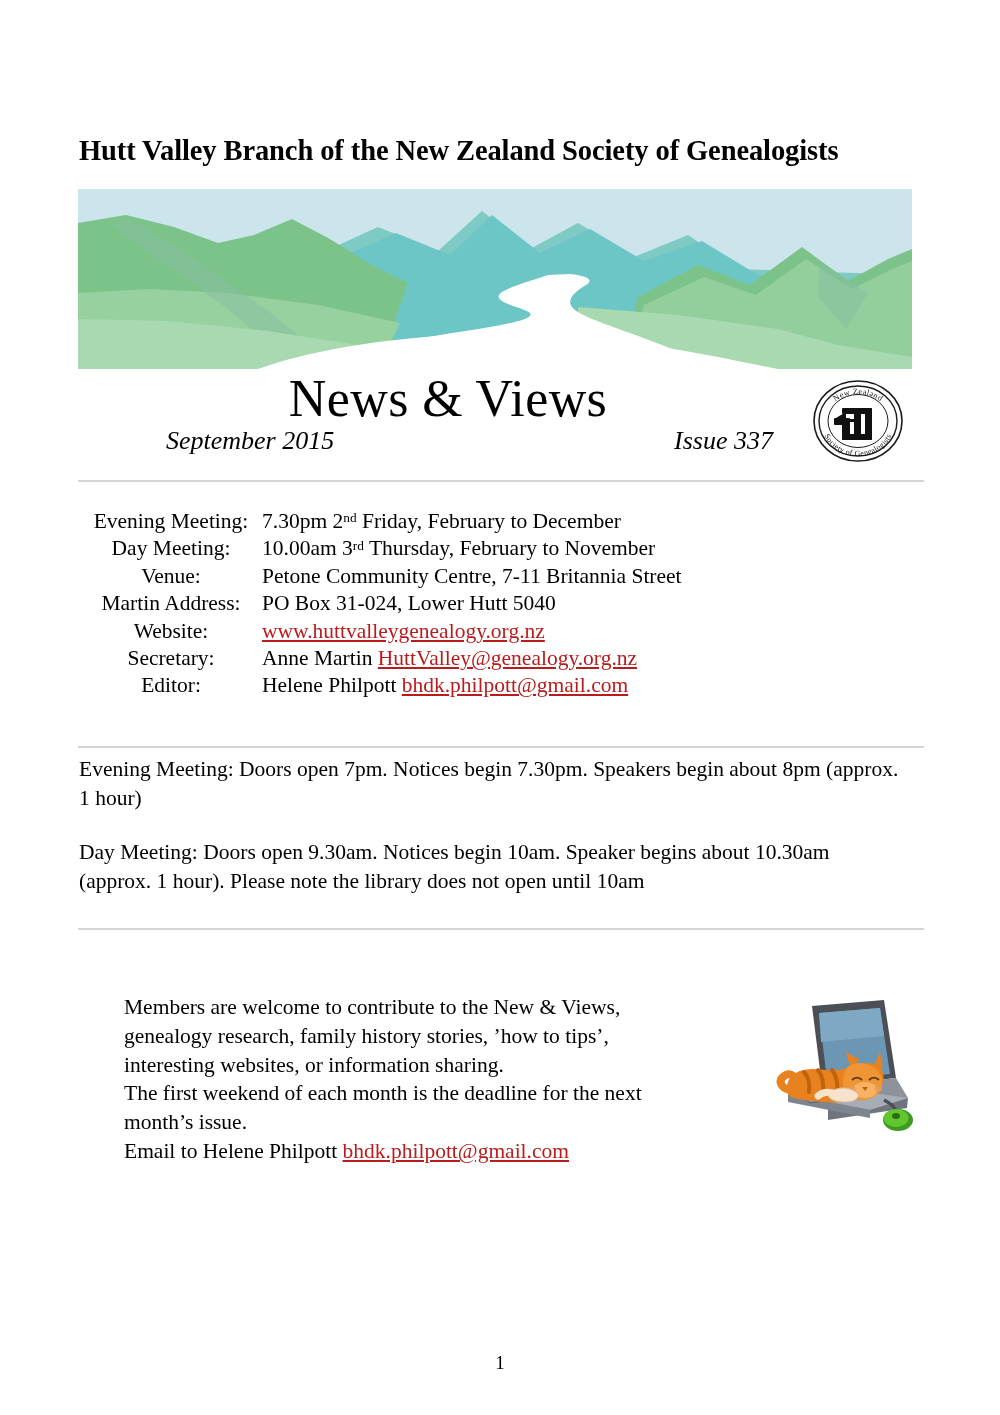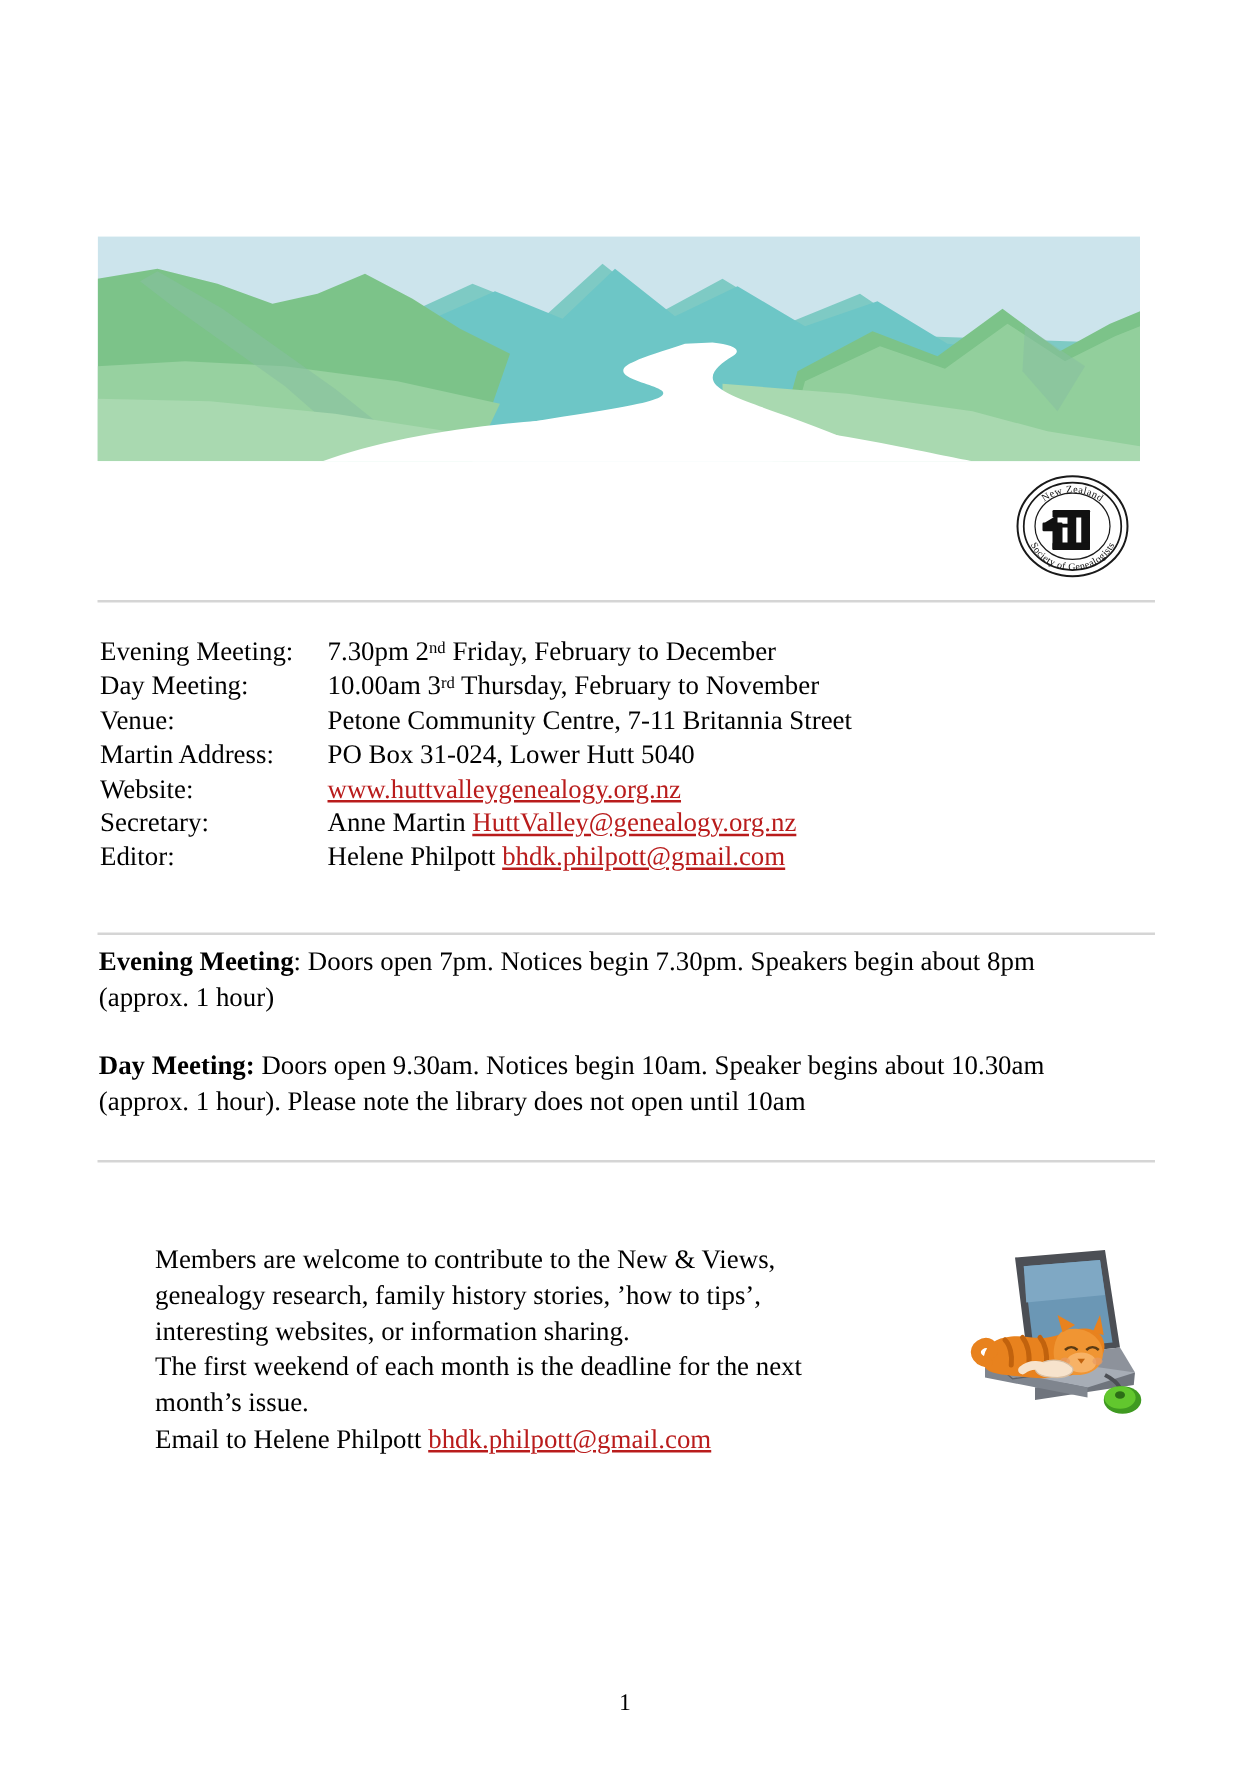--- a/index.html
+++ b/index.html
@@ -125,20 +125,21 @@
   }
   .contact-row {
     display: block;
     height: 27.4px;
     white-space: nowrap;
   }
   .c-label {
     display: inline-block;
     width: 182px;
     vertical-align: top;
+    text-align: center;
   }
   .c-value {
     display: inline-block;
     vertical-align: top;
   }
   sup {
     font-size: 0.62em;
     vertical-align: 0.42em;
     line-height: 0;
     margin-top: 15px;
@@ -151,21 +152,21 @@
   
   .meeting-para {
     position: absolute;
     left: 79px;
     width: 822px;
     font-size: 21.5px;
     line-height: 29px;
   }
   .meeting-para.evening { top: 755px; }
   .meeting-para.day { top: 838px; }
-  .meeting-para b { font-weight: bold; }
+  .meeting-para b { font-weight: normal; }
 
   
   .contribute {
     position: absolute;
     left: 80px;
     top: 993px;
     width: 640px;
     font-size: 21.5px;
     line-height: 28.8px;
   }
@@ -189,20 +190,21 @@
     width: 1000px;
     text-align: center;
     font-size: 19px;
   }
 </style>
 </head>
 <body>
 
 <div class="page">
 
+  <div class="masthead-title">Hutt Valley Branch of the New Zealand Society of Genealogists</div>
 
   <div class="banner">
     <svg viewBox="0 0 834 180" preserveAspectRatio="none" aria-hidden="true">
 
       <rect x="0" y="0" width="834" height="180" fill="#cce4ec"></rect>
 
       <polygon points="230,70 300,38 360,62 404,22 452,60 500,34 556,68 610,46 660,80 834,86 834,180 180,180" fill="#7ecac4"></polygon>
       <polygon points="250,74 318,44 372,66 414,26 462,64 512,40 566,72 624,52 680,86 760,94 760,180 200,180" fill="#6dc6c6"></polygon>
 
       <polygon points="560,108 620,76 672,96 724,58 770,92 810,70 834,60 834,180 540,180" fill="#7cc389"></polygon>
@@ -231,20 +233,27 @@
                C 614,168 580,154 552,144
                C 524,134 500,126 494,118
                C 488,110 498,102 508,96
                C 516,91 510,87 492,85 Z" fill="#ffffff"></path>
 
       <path d="M 180,180 C 230,162 300,150 380,146 C 470,142 560,152 640,168 C 680,176 700,180 700,180 Z" fill="#ffffff"></path>
       <rect x="0" y="176" width="834" height="4" fill="#ffffff" opacity="0"></rect>
     </svg>
   </div>
 
+  <div class="title-block">
+    <div class="news-views">News &amp; Views</div>
+    <div class="issue-line">
+      <span class="issue-date">September 2015</span>
+      <span class="issue-number">Issue 337</span>
+    </div>
+  </div>
 
   <div class="seal">
     <svg viewBox="0 0 104 94" aria-hidden="true">
       <defs>
         <path id="arcTop" d="M 18,50 A 34,30 0 0 1 86,50" fill="none"></path>
         <path id="arcBot" d="M 16,50 A 36,32 0 0 0 88,50" fill="none"></path>
       </defs>
       <ellipse cx="52" cy="47" rx="44" ry="40" fill="#ffffff" stroke="#1a1a1a" stroke-width="1.6"></ellipse>
       <ellipse cx="52" cy="47" rx="39" ry="35" fill="#ffffff" stroke="#1a1a1a" stroke-width="1.4"></ellipse>
       <ellipse cx="52" cy="47" rx="30" ry="26.5" fill="#ffffff" stroke="#1a1a1a" stroke-width="1"></ellipse>

